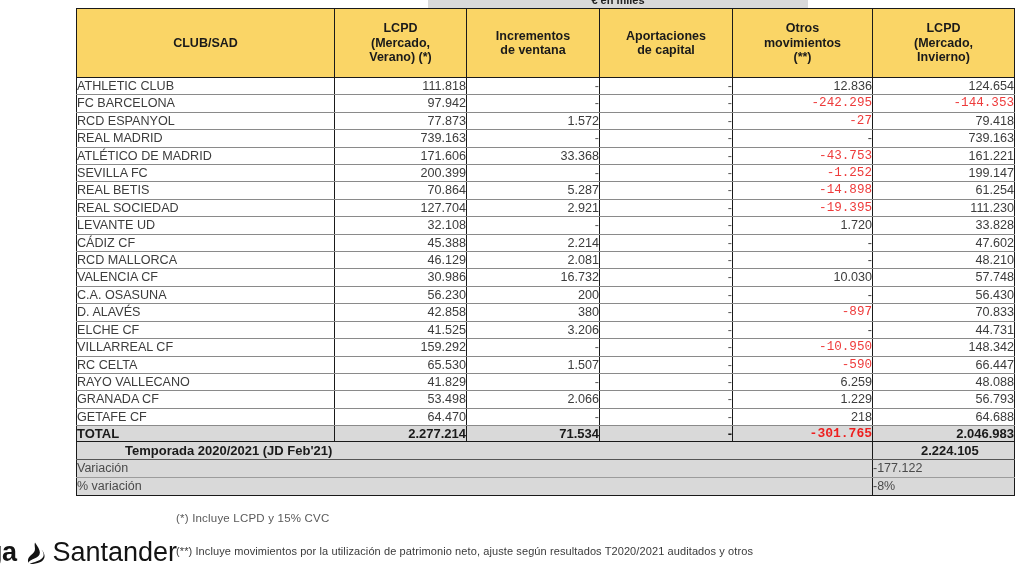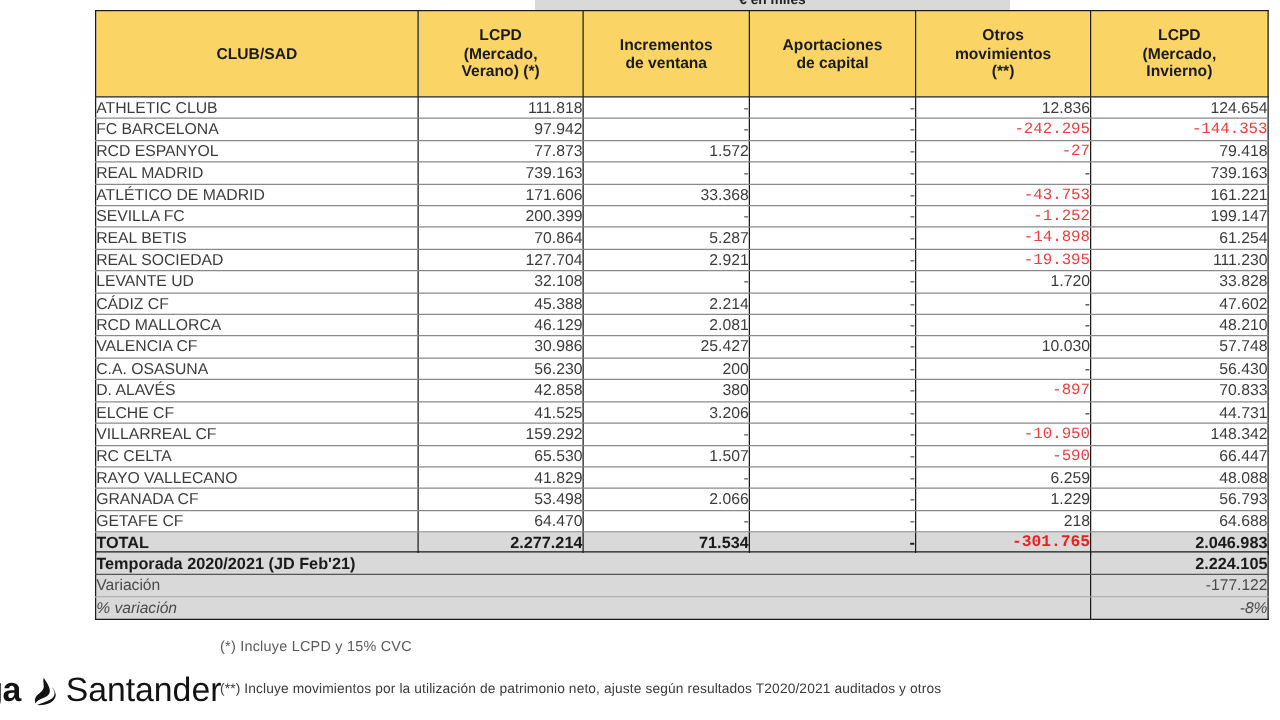--- a/index.html
+++ b/index.html
@@ -89,25 +89,25 @@
   table.summary td{
     padding:0;height:17px;line-height:17px;
     background:#d9d9d9;
     border-left:1.6px solid #1a1a1a;
     border-right:1.6px solid #1a1a1a;
     border-top:1px solid #9c9c9c;
     border-bottom:1px solid #9c9c9c;
     white-space:nowrap;overflow:hidden;
   }
   table.summary tr:first-child td{border-top:1.6px solid #1a1a1a;}
-  table.summary tr:last-child td{border-bottom:1.6px solid #1a1a1a;font-style:italic;}
+  table.summary tr:last-child td{border-bottom:1.6px solid #1a1a1a;}
   table.summary tr:first-child td{border-bottom:1.4px solid #555;}
   td.sl{text-align:left;padding-left:5px;}
-  td.sr{text-align:right;padding-right:5px;}
-  tr.srow-bold td{font-weight:bold;color:#1a1a1a;font-size:13px;}
+  td.sr{text-align:left;padding-right:5px;}
+  tr.srow-bold td{font-weight:bold;color:#1a1a1a;font-size:13px;padding-left:48px;}
   tr.srow td{color:#4a4a4a;}
   td.sneg{color:#ee3b3b;margin-top:16px;}
 
   
   .note1{
     position:absolute;left:176px;top:512px;
     font-size:11.5px;color:#5a5a5a;letter-spacing:.2px;
   }
   .note2{
     position:absolute;left:176px;top:545px;
@@ -257,21 +257,21 @@
           <td class="club">RCD MALLORCA</td>
           <td class="num">46.129</td>
           <td class="num">2.081</td>
           <td class="dash">-</td>
           <td class="num">-</td>
           <td class="num">48.210</td>
         </tr>
         <tr>
           <td class="club">VALENCIA CF</td>
           <td class="num">30.986</td>
-          <td class="num">25.427</td>
+          <td class="num">16.732</td>
           <td class="dash">-</td>
           <td class="num">10.030</td>
           <td class="num">57.748</td>
         </tr>
         <tr>
           <td class="club">C.A. OSASUNA</td>
           <td class="num">56.230</td>
           <td class="num">200</td>
           <td class="dash">-</td>
           <td class="num">-</td>

